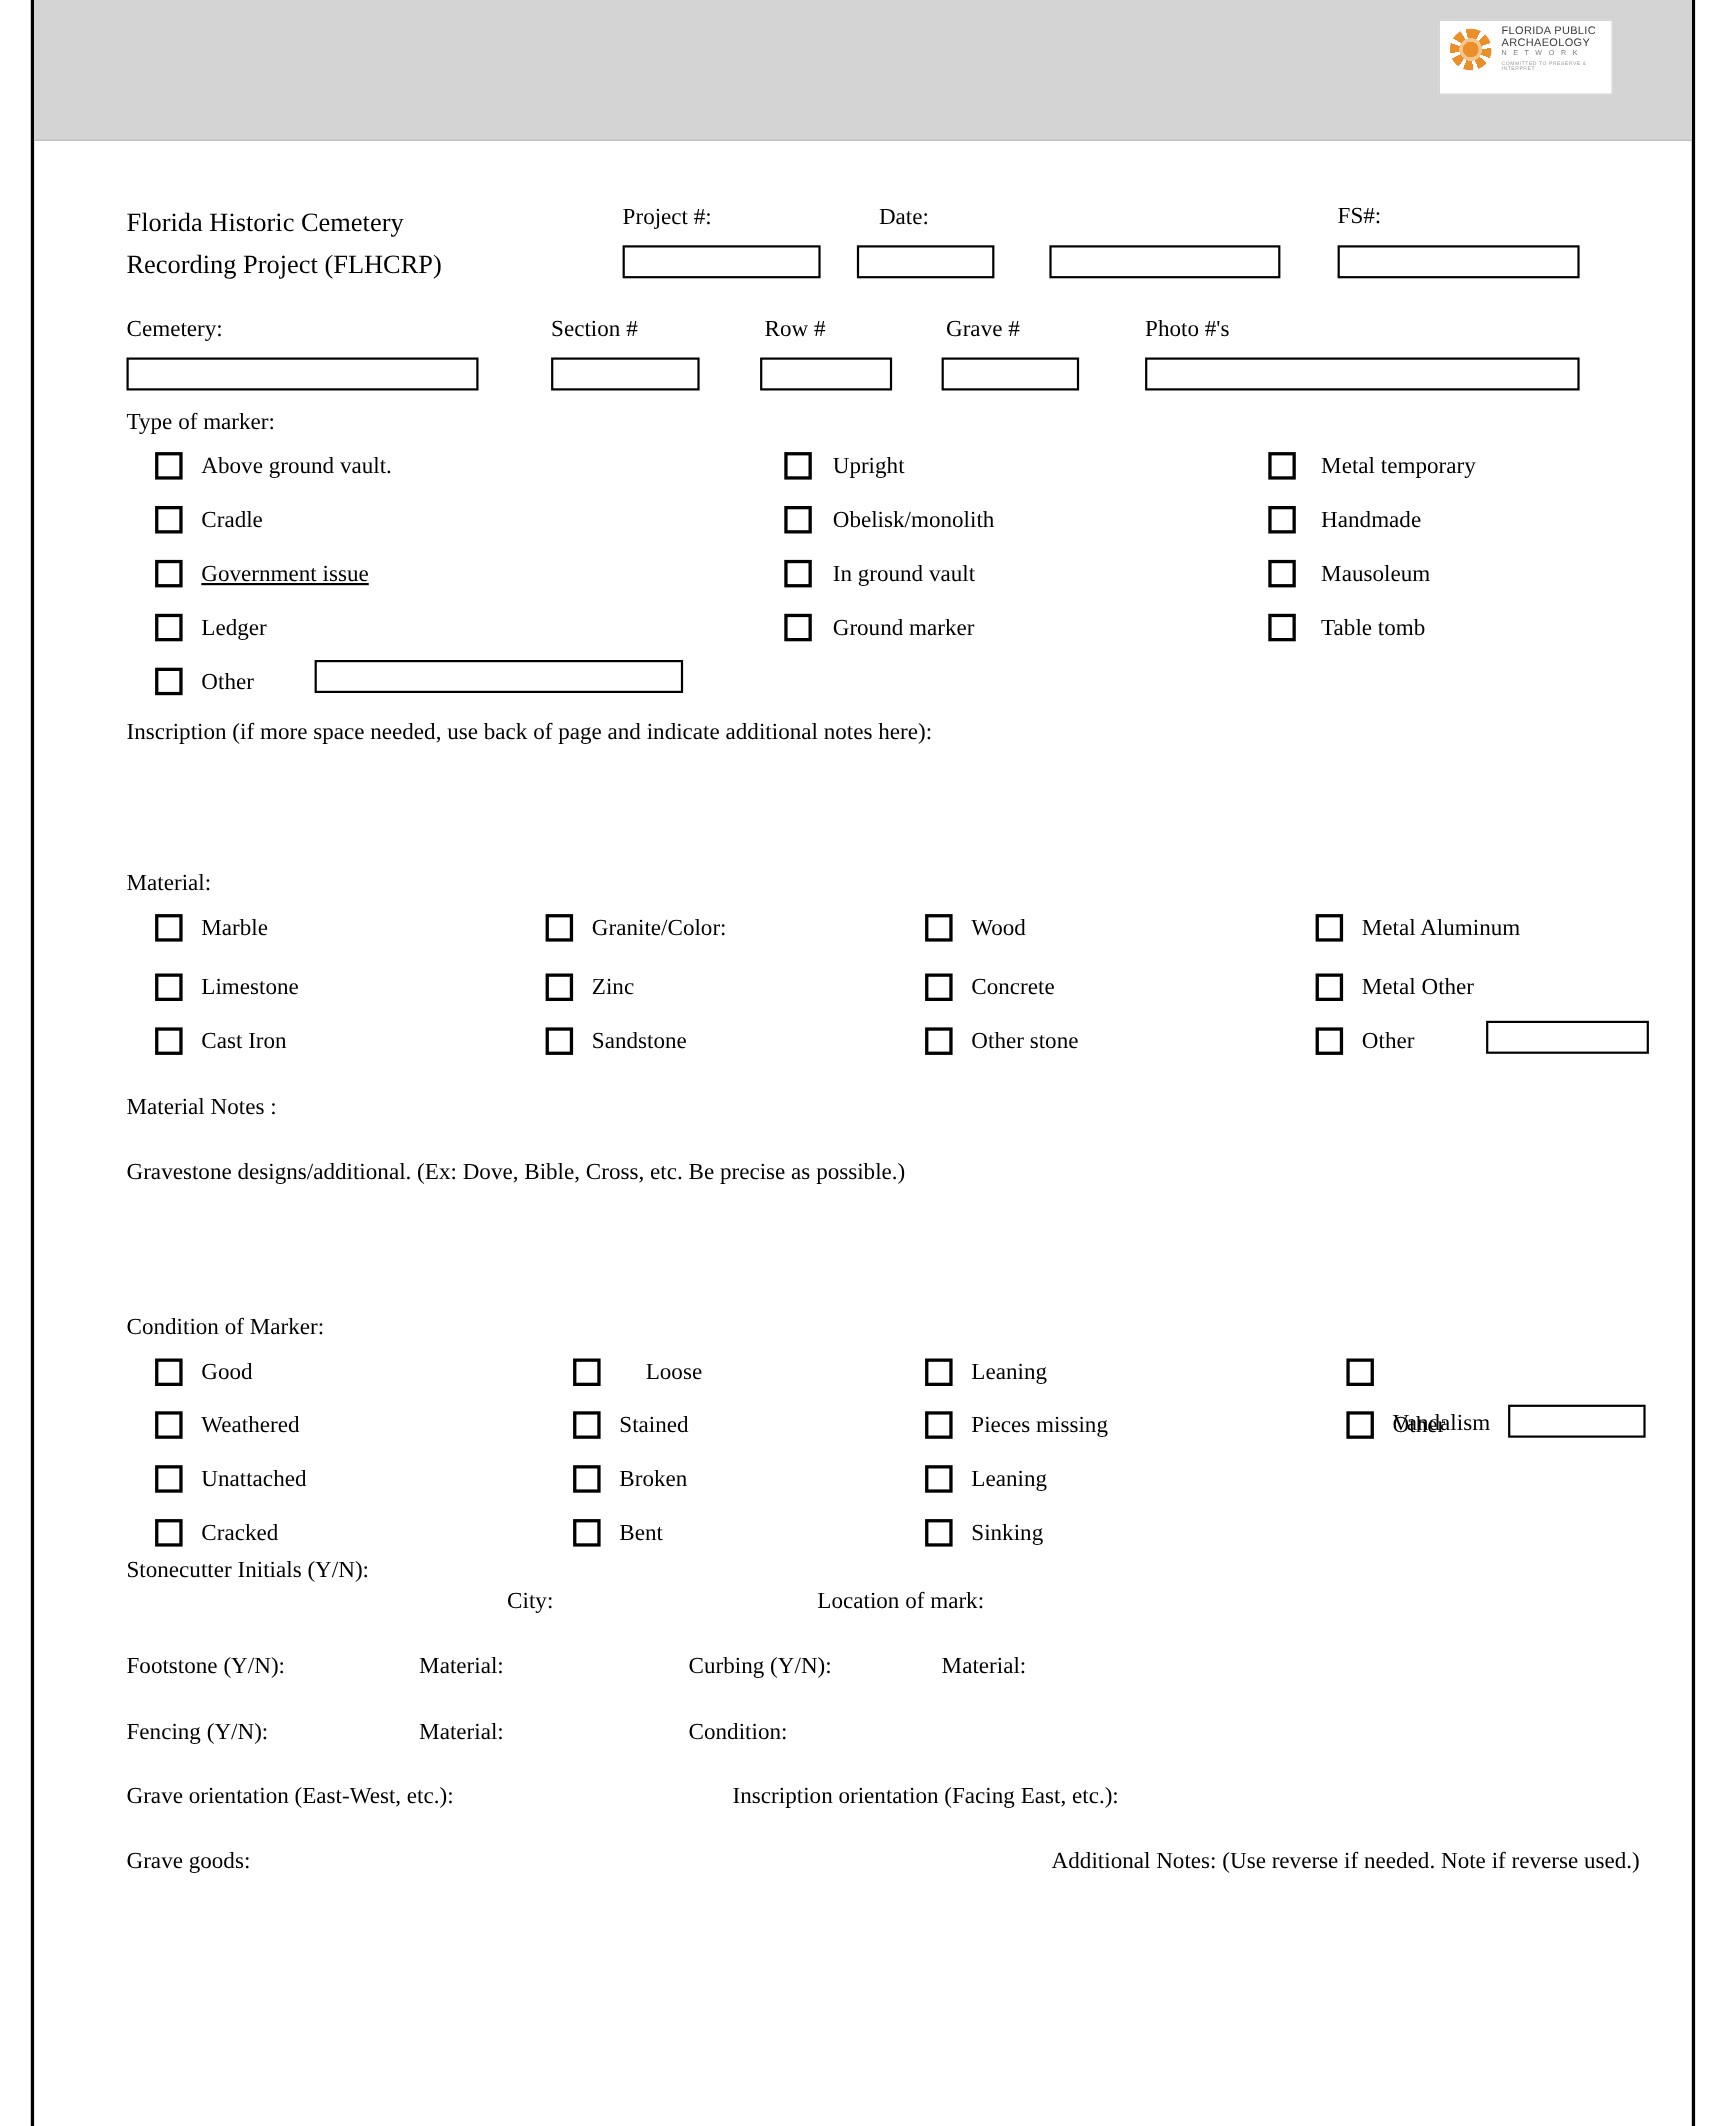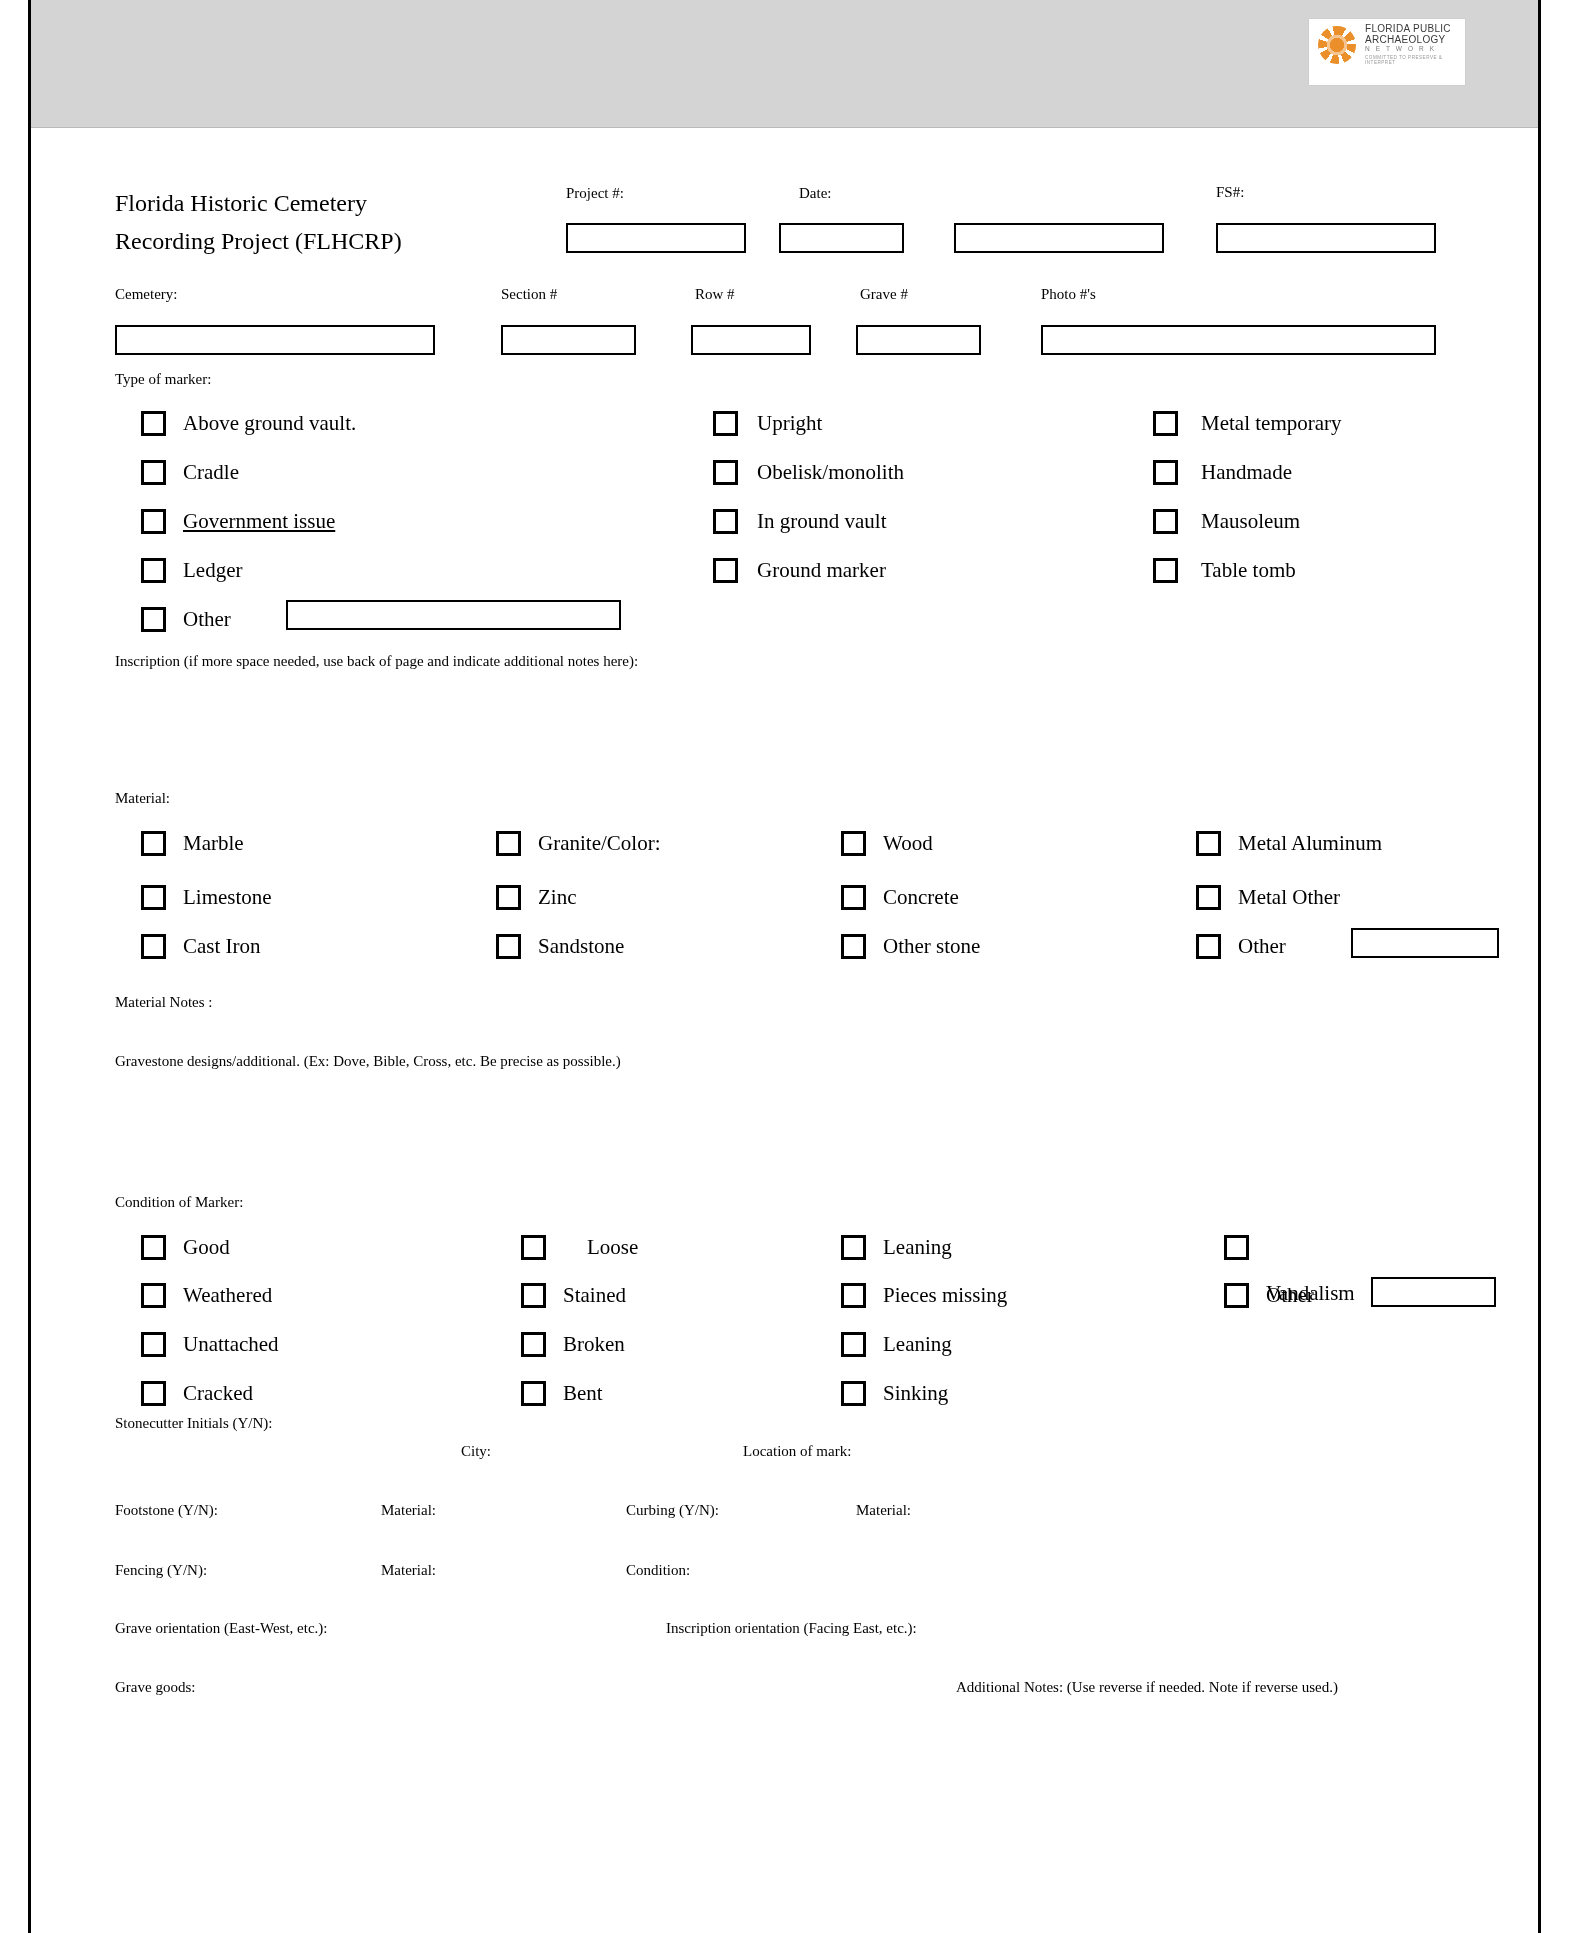--- a/index.html
+++ b/index.html
@@ -75,21 +75,21 @@
   .logo-text { margin-left: 6px; line-height: 1.12; }
   .logo-text .l1 { font-size: 10px; letter-spacing: .3px; color: #3a3a3a; font-family: "Liberation Sans", sans-serif; }
   .logo-text .l2 { font-size: 10px; letter-spacing: .3px; color: #3a3a3a; font-family: "Liberation Sans", sans-serif; }
   .logo-text .l3 { font-size: 6.5px; letter-spacing: 2.1px; color: #7d7d7d; font-family: "Liberation Sans", sans-serif; }
   .logo-text .l4 { font-size: 4.6px; letter-spacing: .5px; color: #9a9a9a; font-family: "Liberation Sans", sans-serif; margin-top: 2px;}
 
   .body { position: absolute; left: 0; top: 128px; width: 100%; }
 
   .lbl {
     position: absolute;
-    font-size: 15px;
+    font-size: 21px;
     white-space: nowrap;
     font-family: "Liberation Serif", serif;
   }
   .lbl.big { font-size: 24px; }
   .box {
     position: absolute;
     border: 2px solid #000;
     background: #fff;
     height: 30px;
   }

